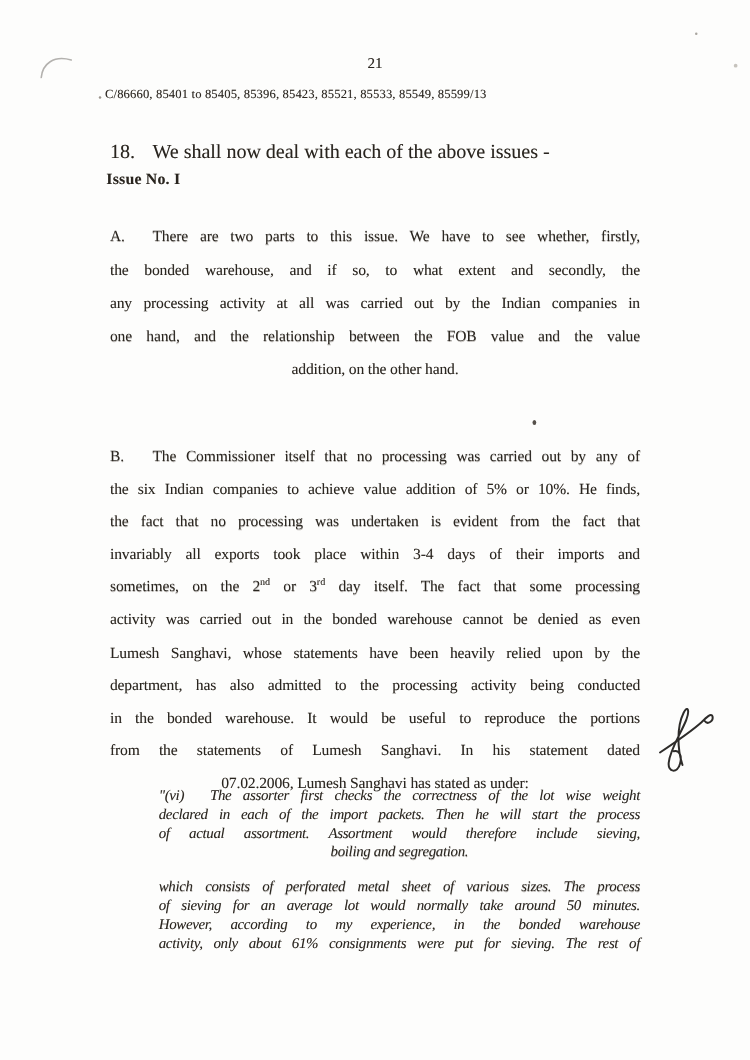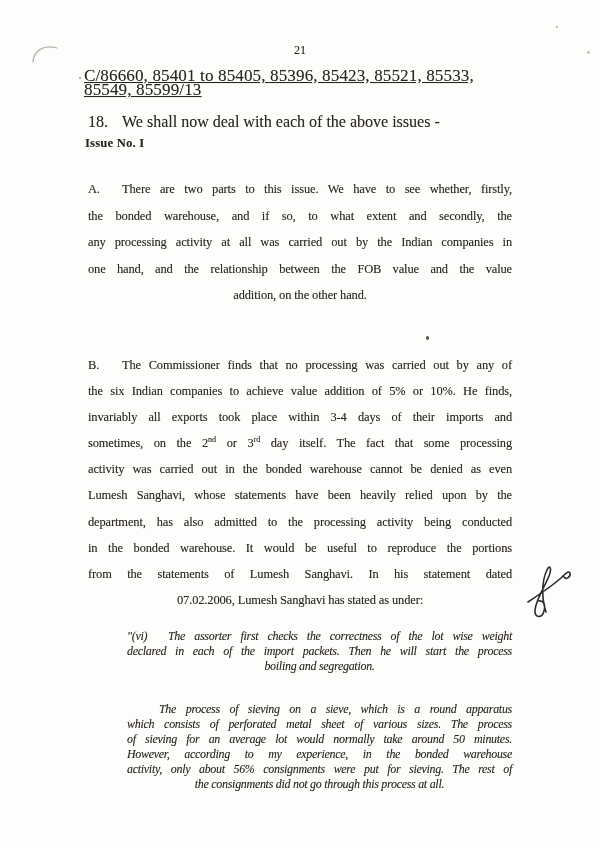--- a/index.html
+++ b/index.html
@@ -6,21 +6,21 @@
   .page{
     position:relative;
     width:600px;height:848px;
     background:#fdfdfc;
     font-family:"Liberation Serif","DejaVu Serif",serif;
     color:#29251f;
     overflow:hidden;
     text-shadow:0.2px 0.2px 0.35px rgba(60,50,40,0.35);
   }
   .pageno{position:absolute;top:43px;left:0;width:600px;text-align:center;font-size:12px;line-height:14px;}
-  .caseline{position:absolute;top:69px;left:84px;width:440px;font-size:17px;line-height:14px;letter-spacing:0.15px;text-decoration:underline;}
+  .caseline{position:absolute;top:69px;left:84px;width:440px;font-size:10px;line-height:14px;letter-spacing:0.15px;}
   .para18{position:absolute;top:114px;left:88px;width:424px;font-size:16px;line-height:16px;}
   .heading{position:absolute;top:135px;left:85px;width:424px;font-size:12.6px;line-height:16px;font-weight:bold;letter-spacing:0.2px;}
   .block{position:absolute;left:88px;width:424px;}
   .bline{font-size:12.4px;letter-spacing:-0.1px;}
   .paraA{top:176px;}
   .paraA .bline{height:26.6px;line-height:26.6px;}
   .paraB{top:352px;}
   .paraB .bline{height:26.1px;line-height:26.1px;}
   .j{text-align:justify;text-align-last:justify;}
   .last{text-align:center;}
@@ -64,45 +64,45 @@
 
   <div class="block paraA">
     <div class="bline j"><span class="plabel">A.</span><span>There are two parts to this issue.  We have to see whether, firstly,</span></div>
     <div class="bline j">the bonded warehouse, and if so, to what extent and secondly, the</div>
     <div class="bline j">any processing activity at all was carried out by the Indian companies in</div>
     <div class="bline j">one hand, and the relationship between the FOB value and the value</div>
     <div class="bline last">addition, on the other hand.</div>
   </div>
 
   <div class="block paraB">
-    <div class="bline j"><span class="plabel">B.</span><span>The Commissioner finds that no processing was carried out by any of</span></div>
+    <div class="bline j"><span class="plabel">B.</span><span>The Commissioner itself that no processing was carried out by any of</span></div>
     <div class="bline j">the six Indian companies to achieve value addition of 5% or 10%.  He finds,</div>
+    <div class="bline j">the fact that no processing was undertaken is evident from the fact that</div>
     <div class="bline j">invariably all exports took place within 3-4 days of their imports and</div>
     <div class="bline j"><span>sometimes, on the 2</span><sup>nd</sup><span> or 3</span><sup>rd</sup><span> day itself.  The fact that some processing</span></div>
     <div class="bline j">activity was carried out in the bonded warehouse cannot be denied as even</div>
     <div class="bline j">Lumesh Sanghavi, whose statements have been heavily relied upon by the</div>
     <div class="bline j">department, has also admitted to the processing activity being conducted</div>
     <div class="bline j">in the bonded warehouse.  It would be useful to reproduce the portions</div>
     <div class="bline j">from the statements of Lumesh Sanghavi. In his statement dated</div>
     <div class="bline last">07.02.2006, Lumesh Sanghavi has stated as under:</div>
   </div>
 
   <div class="block quote quote1">
     <div class="bline j"><span class="qlabel">"(vi)</span><span>The assorter first checks the correctness of the lot wise weight</span></div>
     <div class="bline j">declared in each of the import packets. Then he will start the process</div>
+    <div class="bline j">of actual assortment.  Assortment would therefore include sieving,</div>
     <div class="bline last">boiling and segregation.</div>
   </div>
 
   <div class="block quote quote2">
-    <div class="bline j indent">The process of sieving on a sieve, which is a round apparatus</div>
     <div class="bline j">which consists of perforated metal sheet of various sizes. The process</div>
     <div class="bline j">of sieving for an average lot would normally take around 50 minutes.</div>
     <div class="bline j">However, according to my experience, in the bonded warehouse</div>
-    <div class="bline j">activity, only about 56% consignments were put for sieving.  The rest of</div>
-    <div class="bline last">the consignments did not go through this process at all.</div>
+    <div class="bline j">activity, only about 61% consignments were put for sieving.  The rest of</div>
   </div>
 
   <svg class="signature" viewBox="0 0 64 68">
     <g fill="none" stroke="#2e2c2a" stroke-width="1.6" stroke-linecap="round" stroke-linejoin="round">
       <path d="M30 56 C26 44 25 26 31 14 C34 8 36 12 33 20 C28 32 20 44 19 54 C18 62 26 63 28 55 C30 48 27 44 23 45"></path>
       <path d="M12 46 C24 38 36 30 45 22 C49 18 53 14 54 17 C55 21 50 24 48 21"></path>
     </g>
   </svg>
 
 </div>

